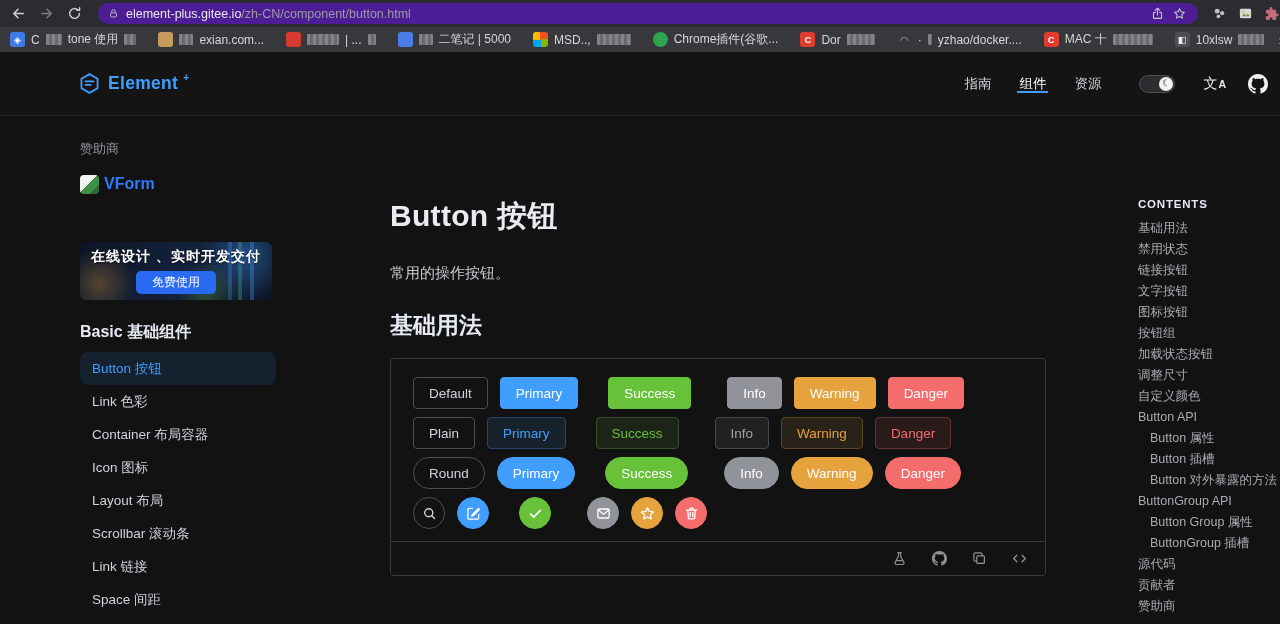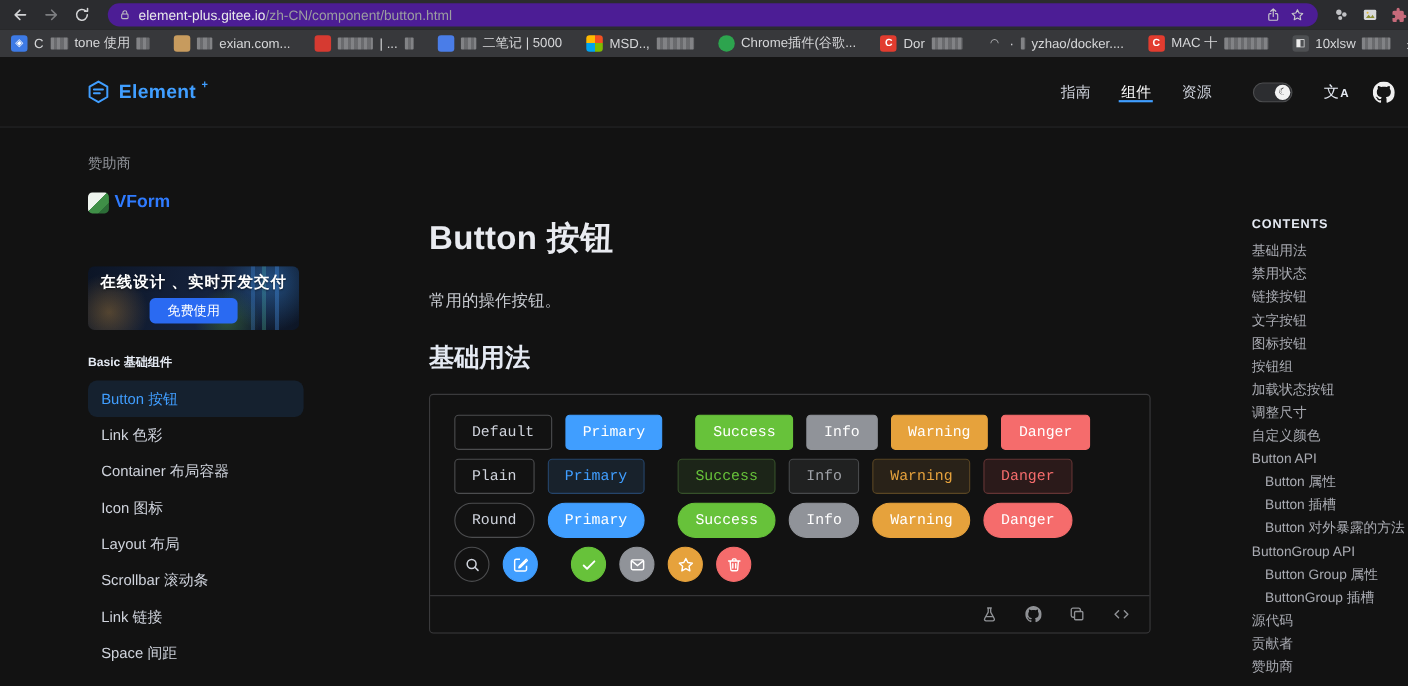--- a/index.html
+++ b/index.html
@@ -75,44 +75,44 @@
   .ad-banner{position:relative;width:192px;height:58px;margin-top:48px;border-radius:6px;overflow:hidden;cursor:pointer;
     display:flex;flex-direction:column;align-items:center;justify-content:center;gap:5px;
     background:
       radial-gradient(circle at 86% 25%, rgba(64,158,255,.40), transparent 26%),
       radial-gradient(circle at 10% 72%, rgba(230,162,60,.32), transparent 20%),
       radial-gradient(circle at 66% 85%, rgba(103,194,58,.30), transparent 22%),
       repeating-linear-gradient(90deg, transparent 0 148px, rgba(78,160,255,.25) 148px 152px, transparent 152px 158px, rgba(94,220,170,.25) 158px 162px, transparent 162px 170px, rgba(78,160,255,.3) 170px 174px),
       linear-gradient(105deg,#0c1526,#15223c 55%,#0d1626);}
   .ad-title{color:#ffffff;font-size:14px;font-weight:bold;letter-spacing:1px;text-shadow:0 1px 2px rgba(0,0,0,.6);text-align:center;}
   .ad-btn{background:#2a6af2;color:#fff;font-size:12px;border-radius:5px;padding:3px 16px;border:none;cursor:pointer;}
-  .group-title{margin-top:22px;color:#e5eaf3;font-size:11px;font-weight:bold;}
+  .group-title{margin-top:22px;color:#e5eaf3;font-size:16px;font-weight:bold;}
   .side-menu{list-style:none;margin-top:9px;width:196px;}
   .side-menu li{height:33px;display:flex;align-items:center;padding-left:12px;border-radius:8px;
     font-size:13.5px;color:#cfd3dc;cursor:pointer;}
   .side-menu li.active{background:#15212f;color:#409eff;}
 
   
   .main{position:absolute;left:390px;top:100px;width:656px;}
   .page-title{margin-top:96px;color:#e9ebf0;font-size:30px;font-weight:bold;letter-spacing:.3px;}
   .page-desc{margin-top:27px;color:#c6c9cf;font-size:15px;}
   .section-title{margin-top:27px;color:#e5eaf3;font-size:23px;font-weight:bold;}
   .usage{margin-top:16px;color:#c6c9cf;font-size:14px;line-height:24px;}
   .usage code{font-family:"DejaVu Sans Mono","Liberation Mono",monospace;font-size:13px;color:#e5eaf3;
     background:#2a2a2c;border-radius:4px;padding:2px 7px;margin:0 2px;}
   .demo-card{margin-top:17px;border:1px solid #3a3a3c;border-radius:4px;}
   .demo-body{padding:18px 22px 12px;}
-  .demo-row{display:flex;align-items:flex-start;margin-bottom:8px;font-family:Liberation Mono, monospace;}
+  .demo-row{display:flex;align-items:flex-start;margin-bottom:8px;}
   .demo-row:last-child{margin-bottom:0;}
   .el-btn{display:inline-flex;align-items:center;justify-content:center;height:32px;padding:0 15px;
     margin-right:12px;border-radius:4px;font-size:13.5px;border:1px solid #4c4d4f;background:transparent;
     color:#cfd3dc;cursor:pointer;white-space:nowrap;font-family:inherit;}
   .t-primary{background:#409eff;border-color:#409eff;color:#fff;}
   .t-success{background:#67c23a;border-color:#67c23a;color:#fff;margin-left:18px;}
-  .t-info{background:#909399;border-color:#909399;color:#fff;}
+  .t-info{background:#909399;border-color:#909399;color:#fff;margin-left:24px;}
   .t-warning{background:#e6a23c;border-color:#e6a23c;color:#fff;}
   .t-danger{background:#f56c6c;border-color:#f56c6c;color:#fff;}
   .v-plain.t-primary{background:#18222c;border-color:#25456b;color:#409eff;}
   .v-plain.t-success{background:#1c2518;border-color:#36512a;color:#67c23a;}
   .v-plain.t-info{background:#202121;border-color:#47494b;color:#9fa2a8;}
   .v-plain.t-warning{background:#292218;border-color:#5a4623;color:#e6a23c;}
   .v-plain.t-danger{background:#2b1a1a;border-color:#643434;color:#f56c6c;}
   .v-round{border-radius:16px;}
   .v-circle{width:32px;padding:0;border-radius:50%;}
   .v-circle svg{width:15px;height:15px;}

